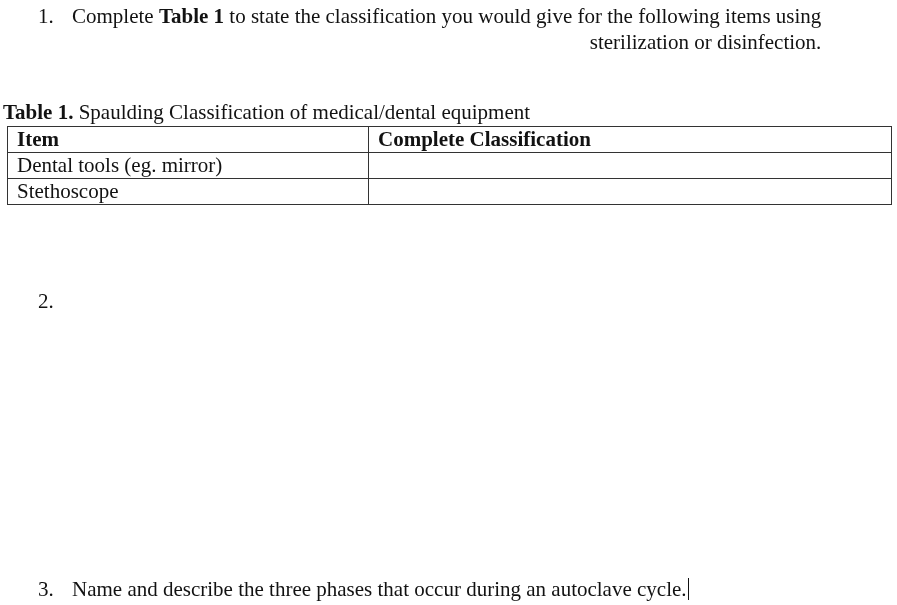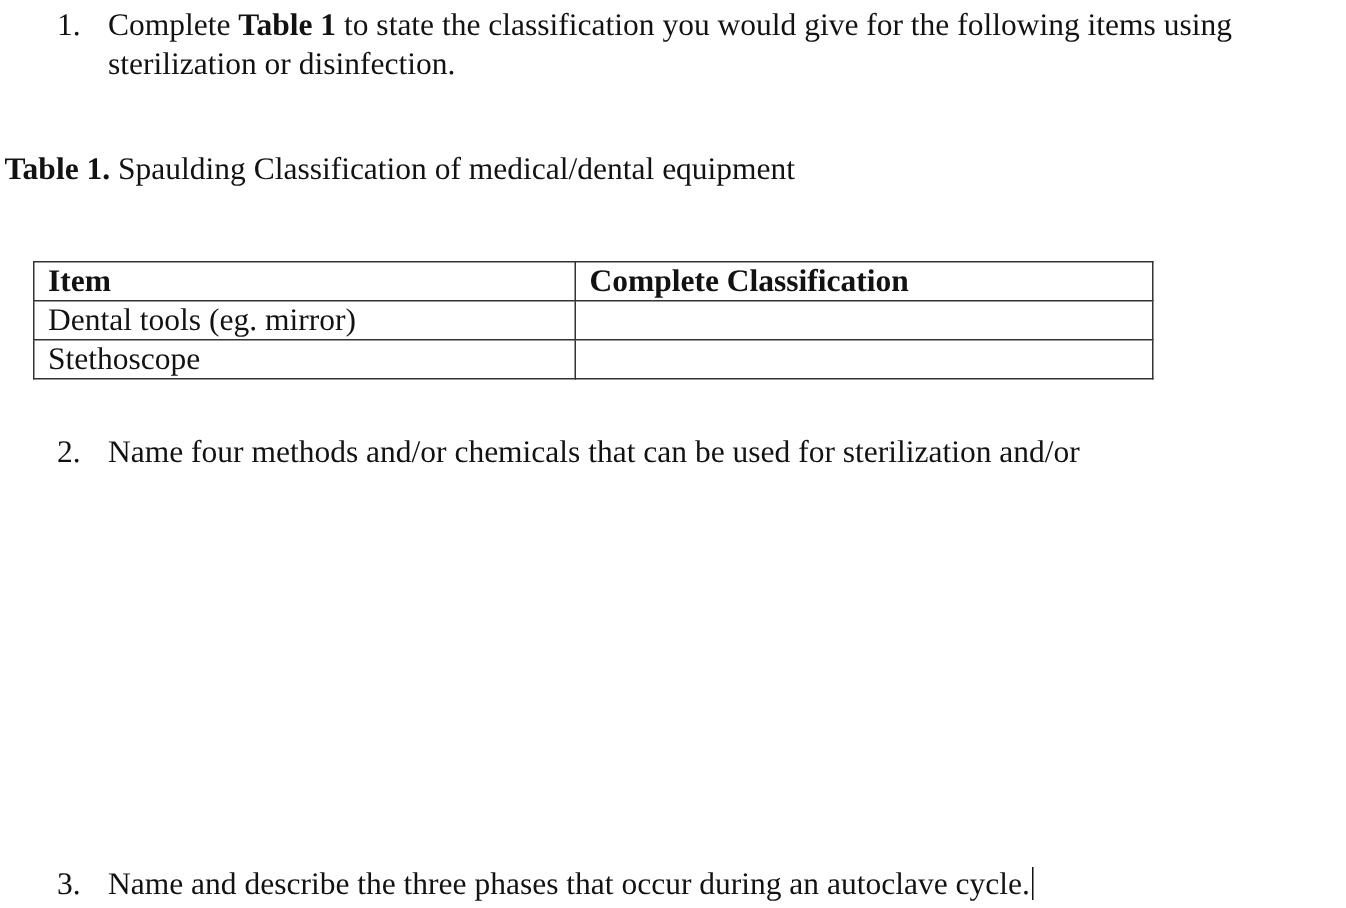--- a/index.html
+++ b/index.html
@@ -19,39 +19,39 @@
     align-items: flex-start;
   }
   .qnum {
     flex: none;
     width: 34px;
     line-height: 26px;
   }
   .qline {
     line-height: 26px;
     white-space: nowrap;
+    text-align: right;
   }
   .q1 { top: 3px;   left: 38px; }
   .q2 { top: 288px; left: 38px; }
   .q3 { top: 576px; left: 38px; }
   .caption {
     position: absolute;
     top: 99px;
     left: 3px;
     line-height: 26px;
     white-space: nowrap;
   }
   table.spaulding {
     position: absolute;
     top: 126px;
-    left: 22px;
-    width: 747px;
+    left: 7px;
+    width: 885px;
     border-collapse: collapse;
     table-layout: fixed;
-    margin-top: 48px;
   }
   table.spaulding th,
   table.spaulding td {
     border: 1.5px solid #333333;
     height: 25px;
     padding: 0 4px 0 9px;
     text-align: left;
     vertical-align: middle;
     font-size: 21px;
     line-height: 25px;
@@ -110,21 +110,20 @@
       <tr>
         <td>Stethoscope</td>
         <td></td>
       </tr>
     </tbody>
   </table>
 
   <div class="question q2">
     <span class="qnum">2.</span>
     <div class="qtext">
-      <div class="qline">Name four methods and/or chemicals that can be used for sterilization and/or</div>
     </div>
   </div>
 
   <div class="question q3">
     <span class="qnum">3.</span>
     <div class="qtext">
       <div class="qline"><span>Name and describe the three phases that occur during an autoclave cycle.</span><span class="caret"></span></div>
     </div>
   </div>
 

